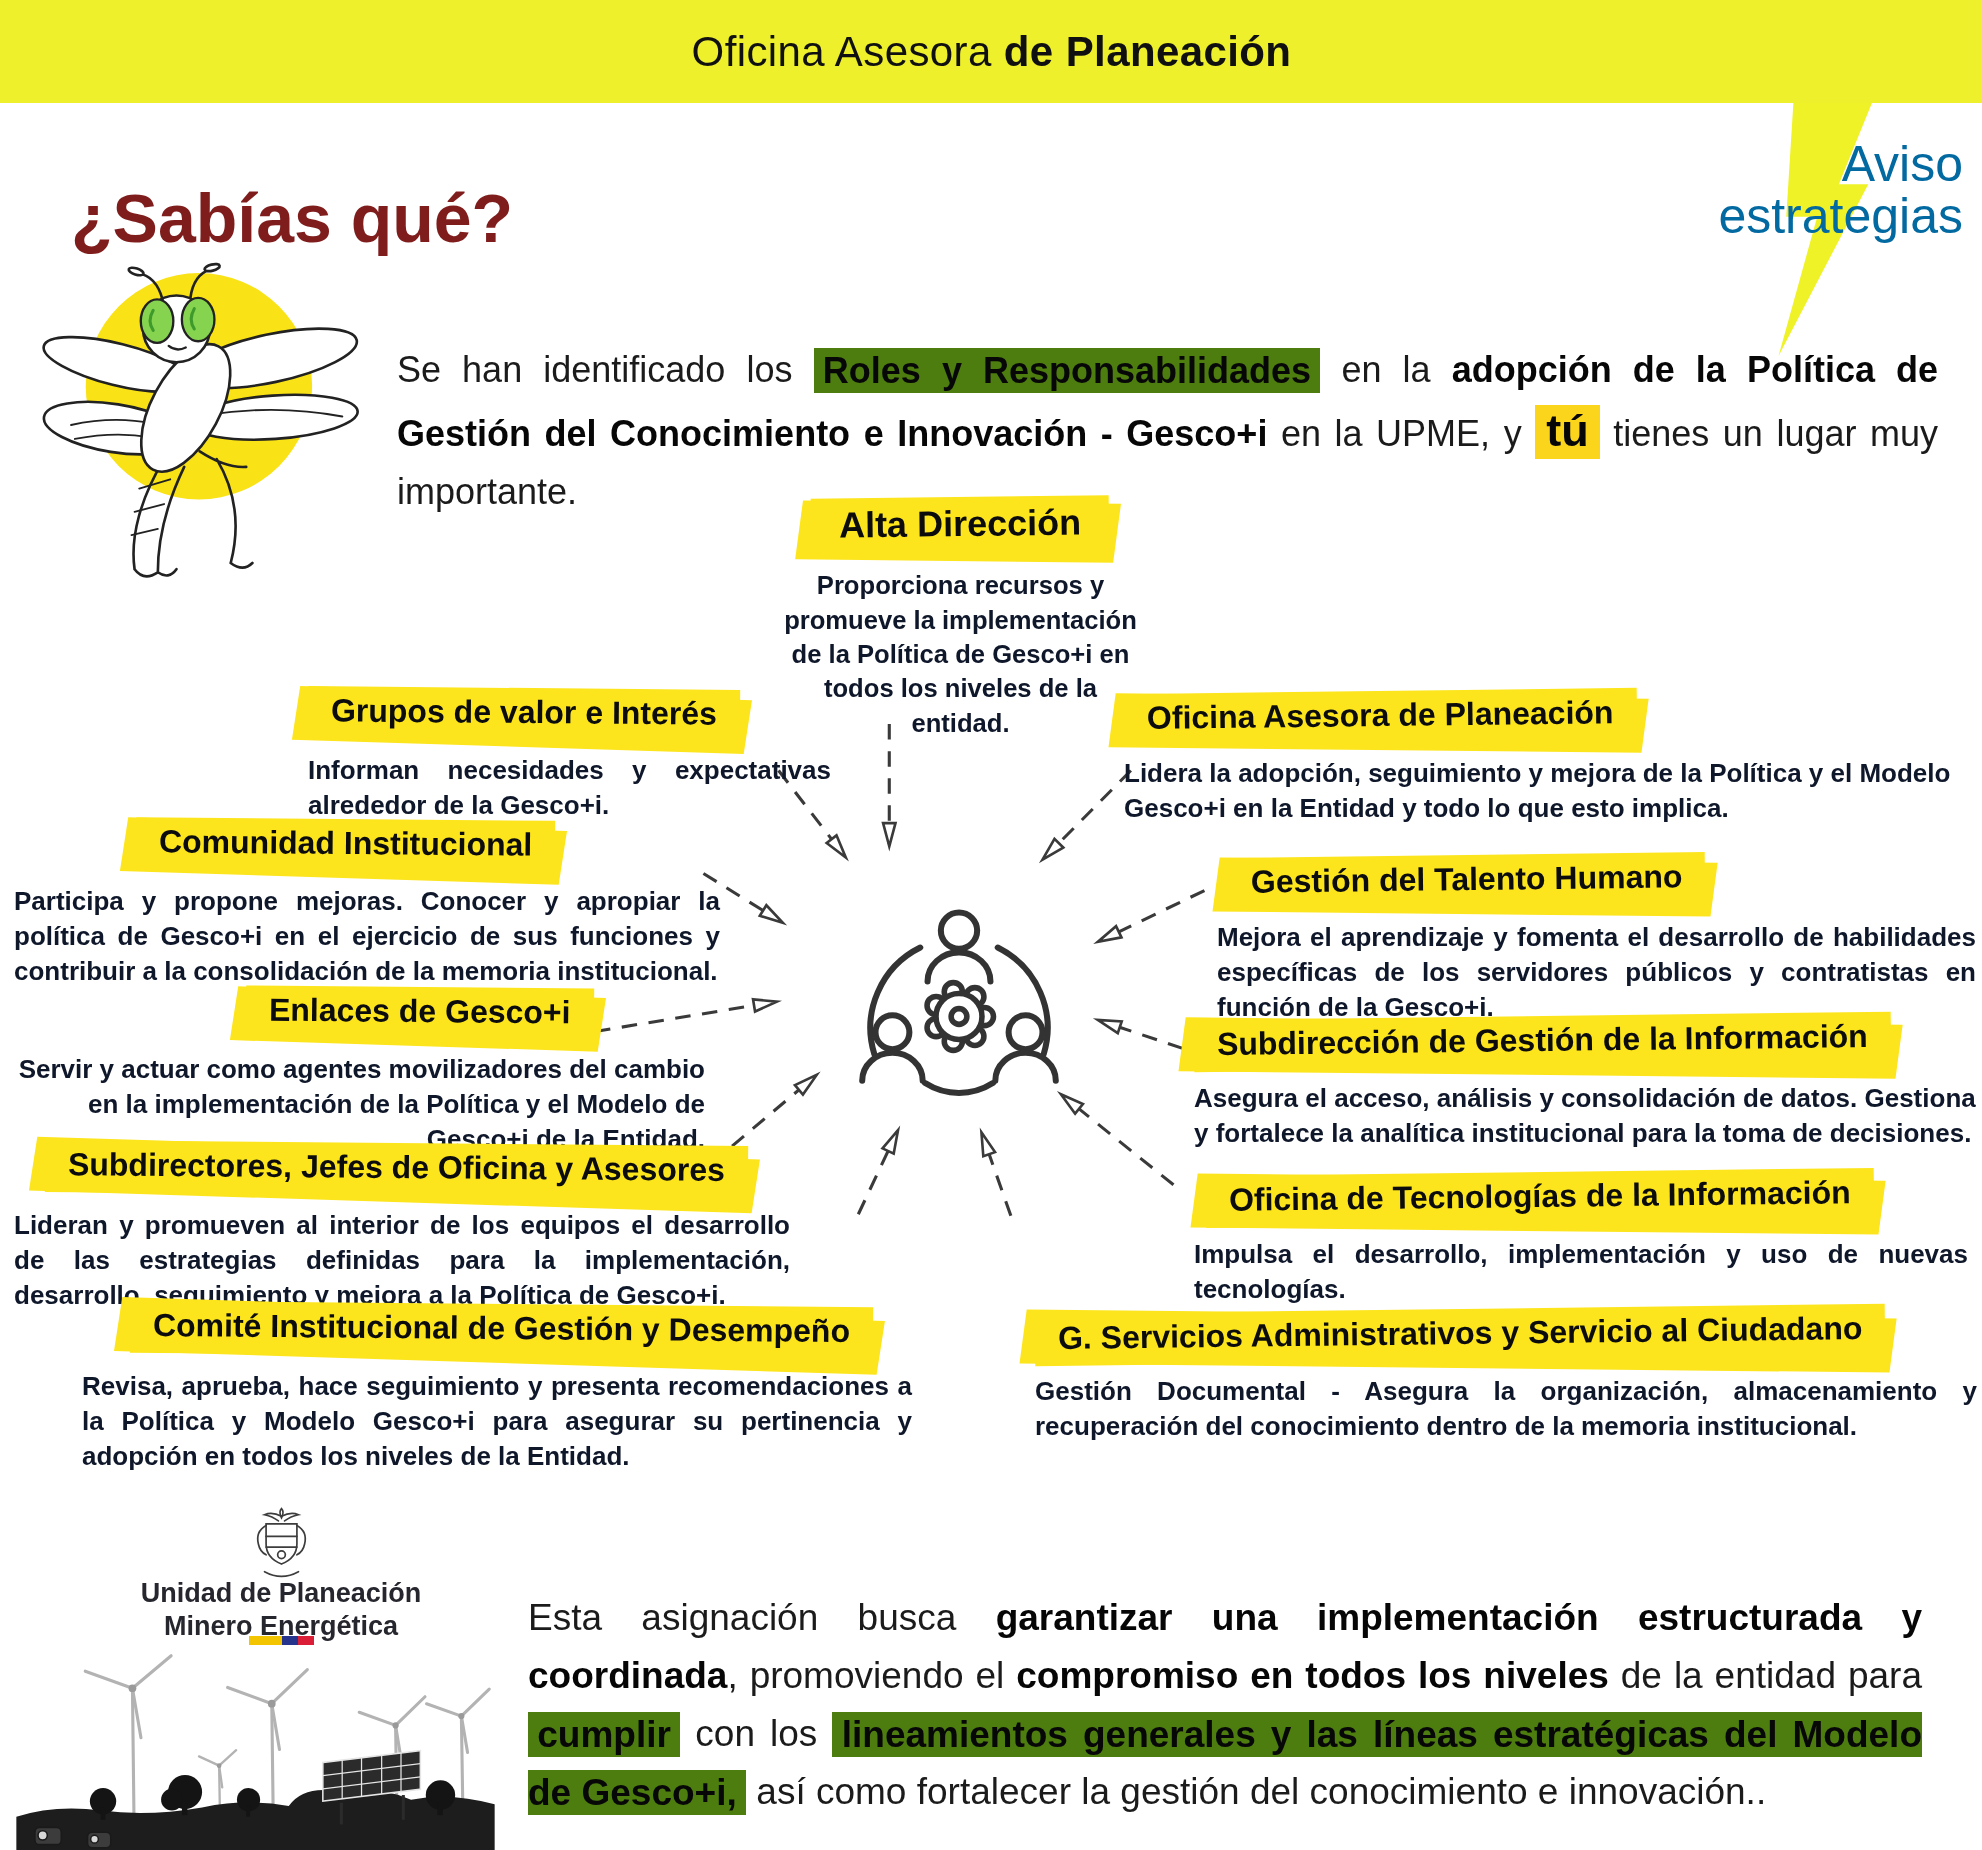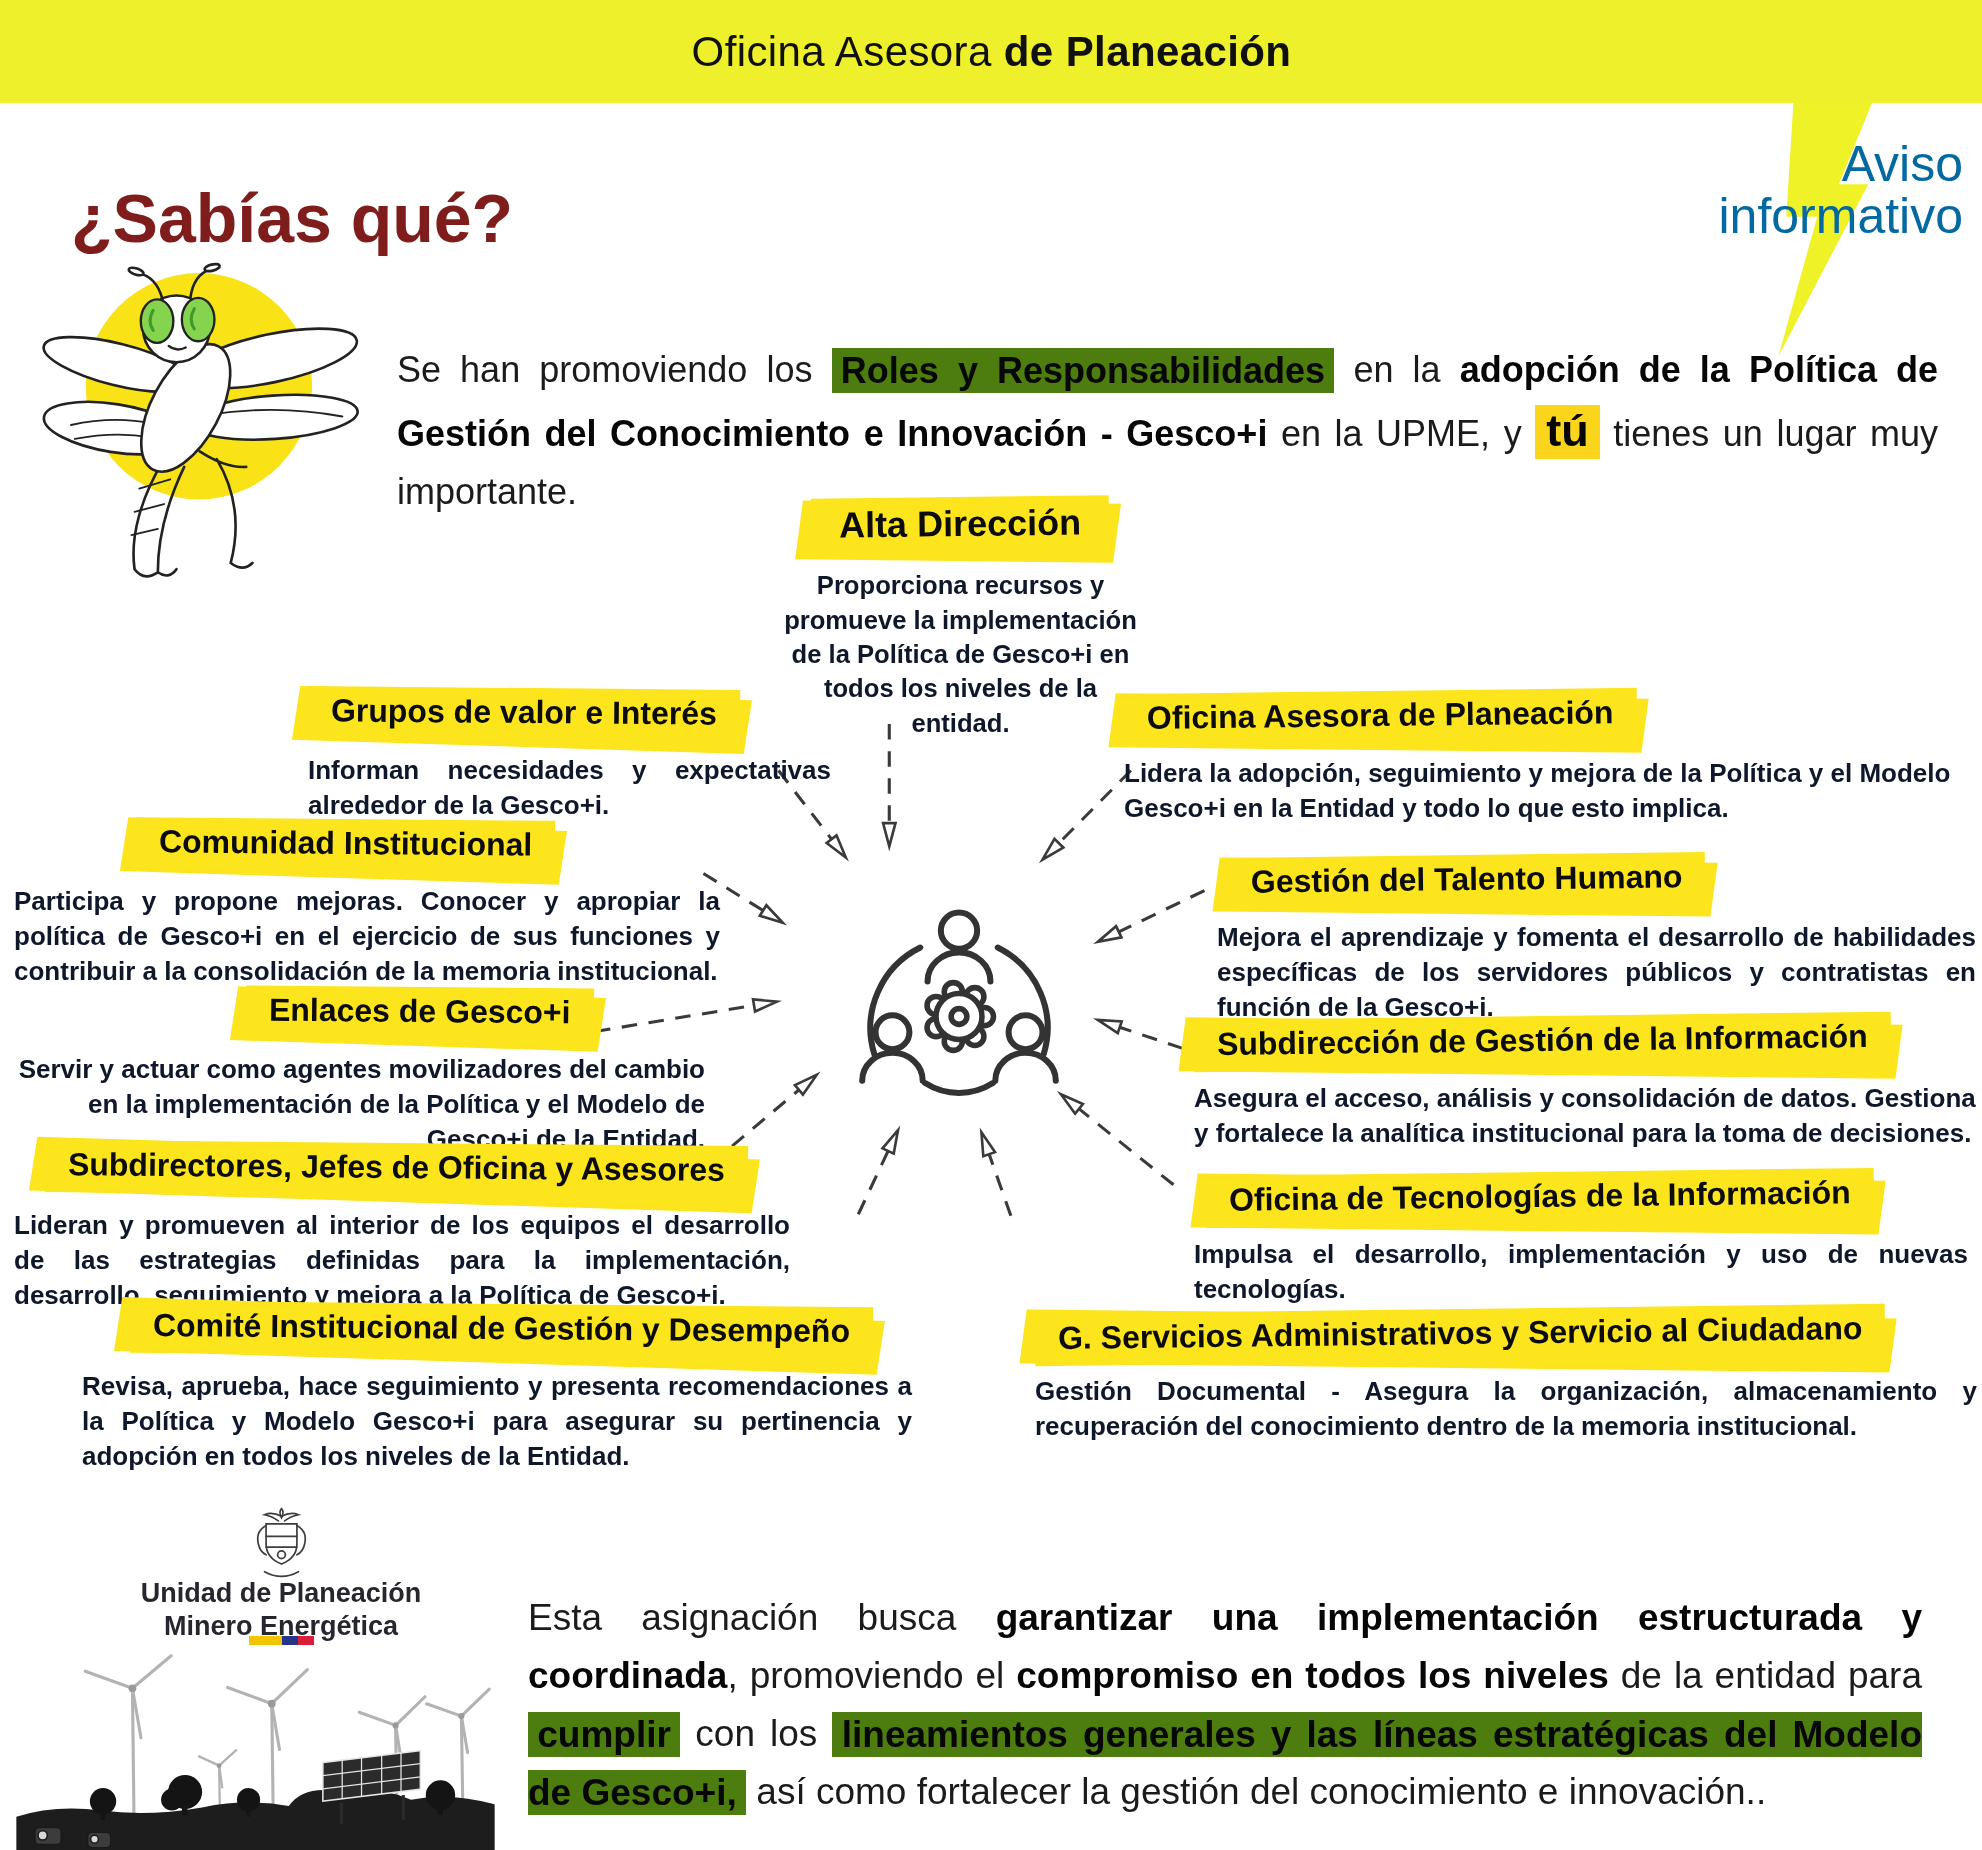--- a/index.html
+++ b/index.html
@@ -92,21 +92,21 @@
 </header>
 
 <h1 class="abs sabias">¿Sabías qué?</h1>
 
 <svg class="abs bolt" viewBox="0 0 230 340">
   <polygon points="62,0 168,0 120,118 158,118 42,340 92,160 52,160" fill="#EFF227"></polygon>
 </svg>
 
 <div class="abs aviso">
   <div>Aviso</div>
-  <div>informativo</div>
+  <div>estrategias</div>
 </div>
 
 <svg class="abs mascot" viewBox="0 0 436 436">
   <circle cx="205" cy="168" r="146" fill="#F9E216"></circle>
   <g fill="#ffffff" stroke="#222222" stroke-width="3.4" stroke-linecap="round">
 
     <ellipse cx="100" cy="140" rx="98" ry="27" transform="rotate(14 100 140)"></ellipse>
     <ellipse cx="96" cy="222" rx="92" ry="31" transform="rotate(9 96 222)"></ellipse>
     <path d="M40,218 q55,-12 105,-2" fill="none" stroke-width="2.4"></path>
     <path d="M45,236 q52,-10 98,-2" fill="none" stroke-width="2.4"></path>
@@ -128,21 +128,21 @@
     <ellipse cx="222" cy="15" rx="10" ry="4" transform="rotate(-14 222 15)"></ellipse>
   </g>
   <g>
     <ellipse cx="151" cy="84" rx="21" ry="28" fill="#86D34F" stroke="#222" stroke-width="3"></ellipse>
     <ellipse cx="204" cy="82" rx="21" ry="28" fill="#86D34F" stroke="#222" stroke-width="3"></ellipse>
     <path d="M146,70 q-8,14 0,26 M199,68 q-8,14 0,26" stroke="#3F9A2C" stroke-width="4" fill="none" stroke-linecap="round"></path>
     <path d="M166,116 q10,8 22,2" stroke="#222" stroke-width="3" fill="none" stroke-linecap="round"></path>
   </g>
 </svg>
 
-<p class="abs intro"><span>Se han promoviendo los </span><span class="hl">Roles y Responsabilidades</span><span> en la </span><b>adopción de la Política de Gestión del Conocimiento e Innovación - Gesco+i</b><span> en la UPME, y </span><span class="hl-tu">tú</span><span> tienes un lugar muy importante.</span></p>
+<p class="abs intro"><span>Se han identificado los </span><span class="hl">Roles y Responsabilidades</span><span> en la </span><b>adopción de la Política de Gestión del Conocimiento e Innovación - Gesco+i</b><span> en la UPME, y </span><span class="hl-tu">tú</span><span> tienes un lugar muy importante.</span></p>
 
 <svg class="abs arrows" viewBox="0 0 2560 2389">
   <defs>
     <marker id="ah" markerWidth="40" markerHeight="30" refX="30" refY="11" orient="auto" markerUnits="userSpaceOnUse">
       <path d="M3,3 L33,11 L3,19 Z" fill="#ffffff" stroke="#3a3a3a" stroke-width="3.4"></path>
     </marker>
   </defs>
   <g stroke="#3a3a3a" stroke-width="4" stroke-dasharray="20 15" fill="none">
     <line x1="1148" y1="935" x2="1148" y2="1090" marker-end="url(#ah)"></line>
     <line x1="1005" y1="995" x2="1090" y2="1105" marker-end="url(#ah)"></line>

